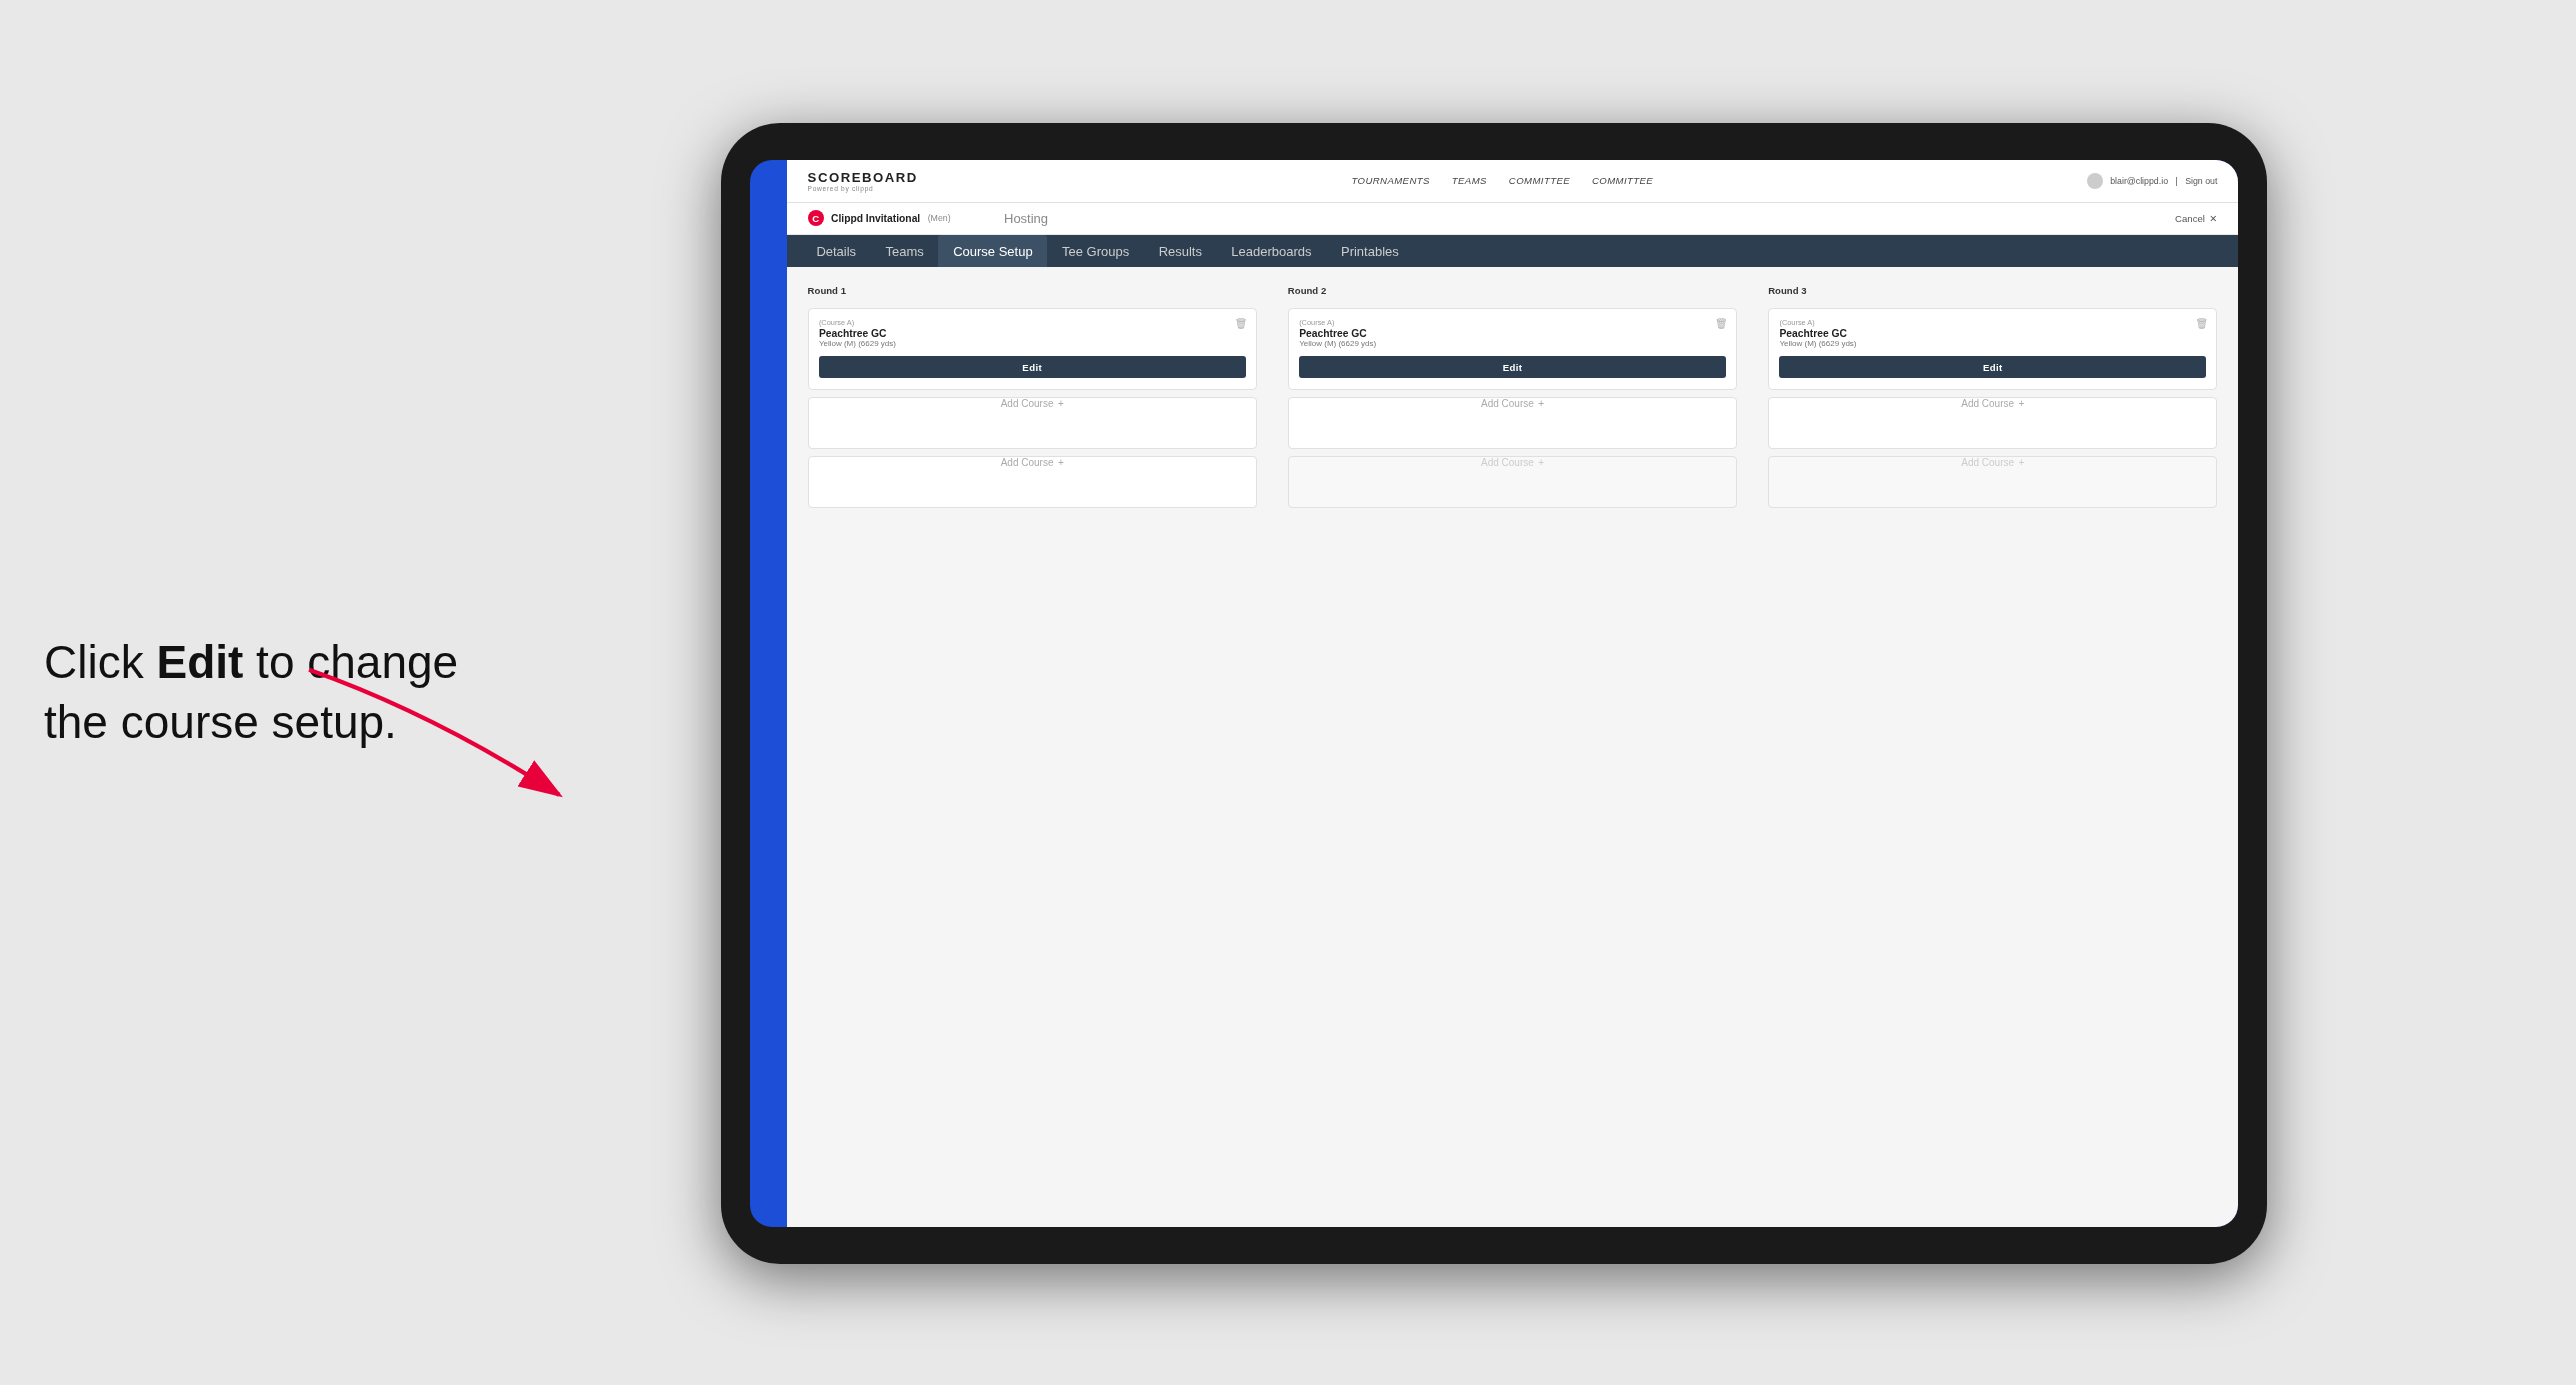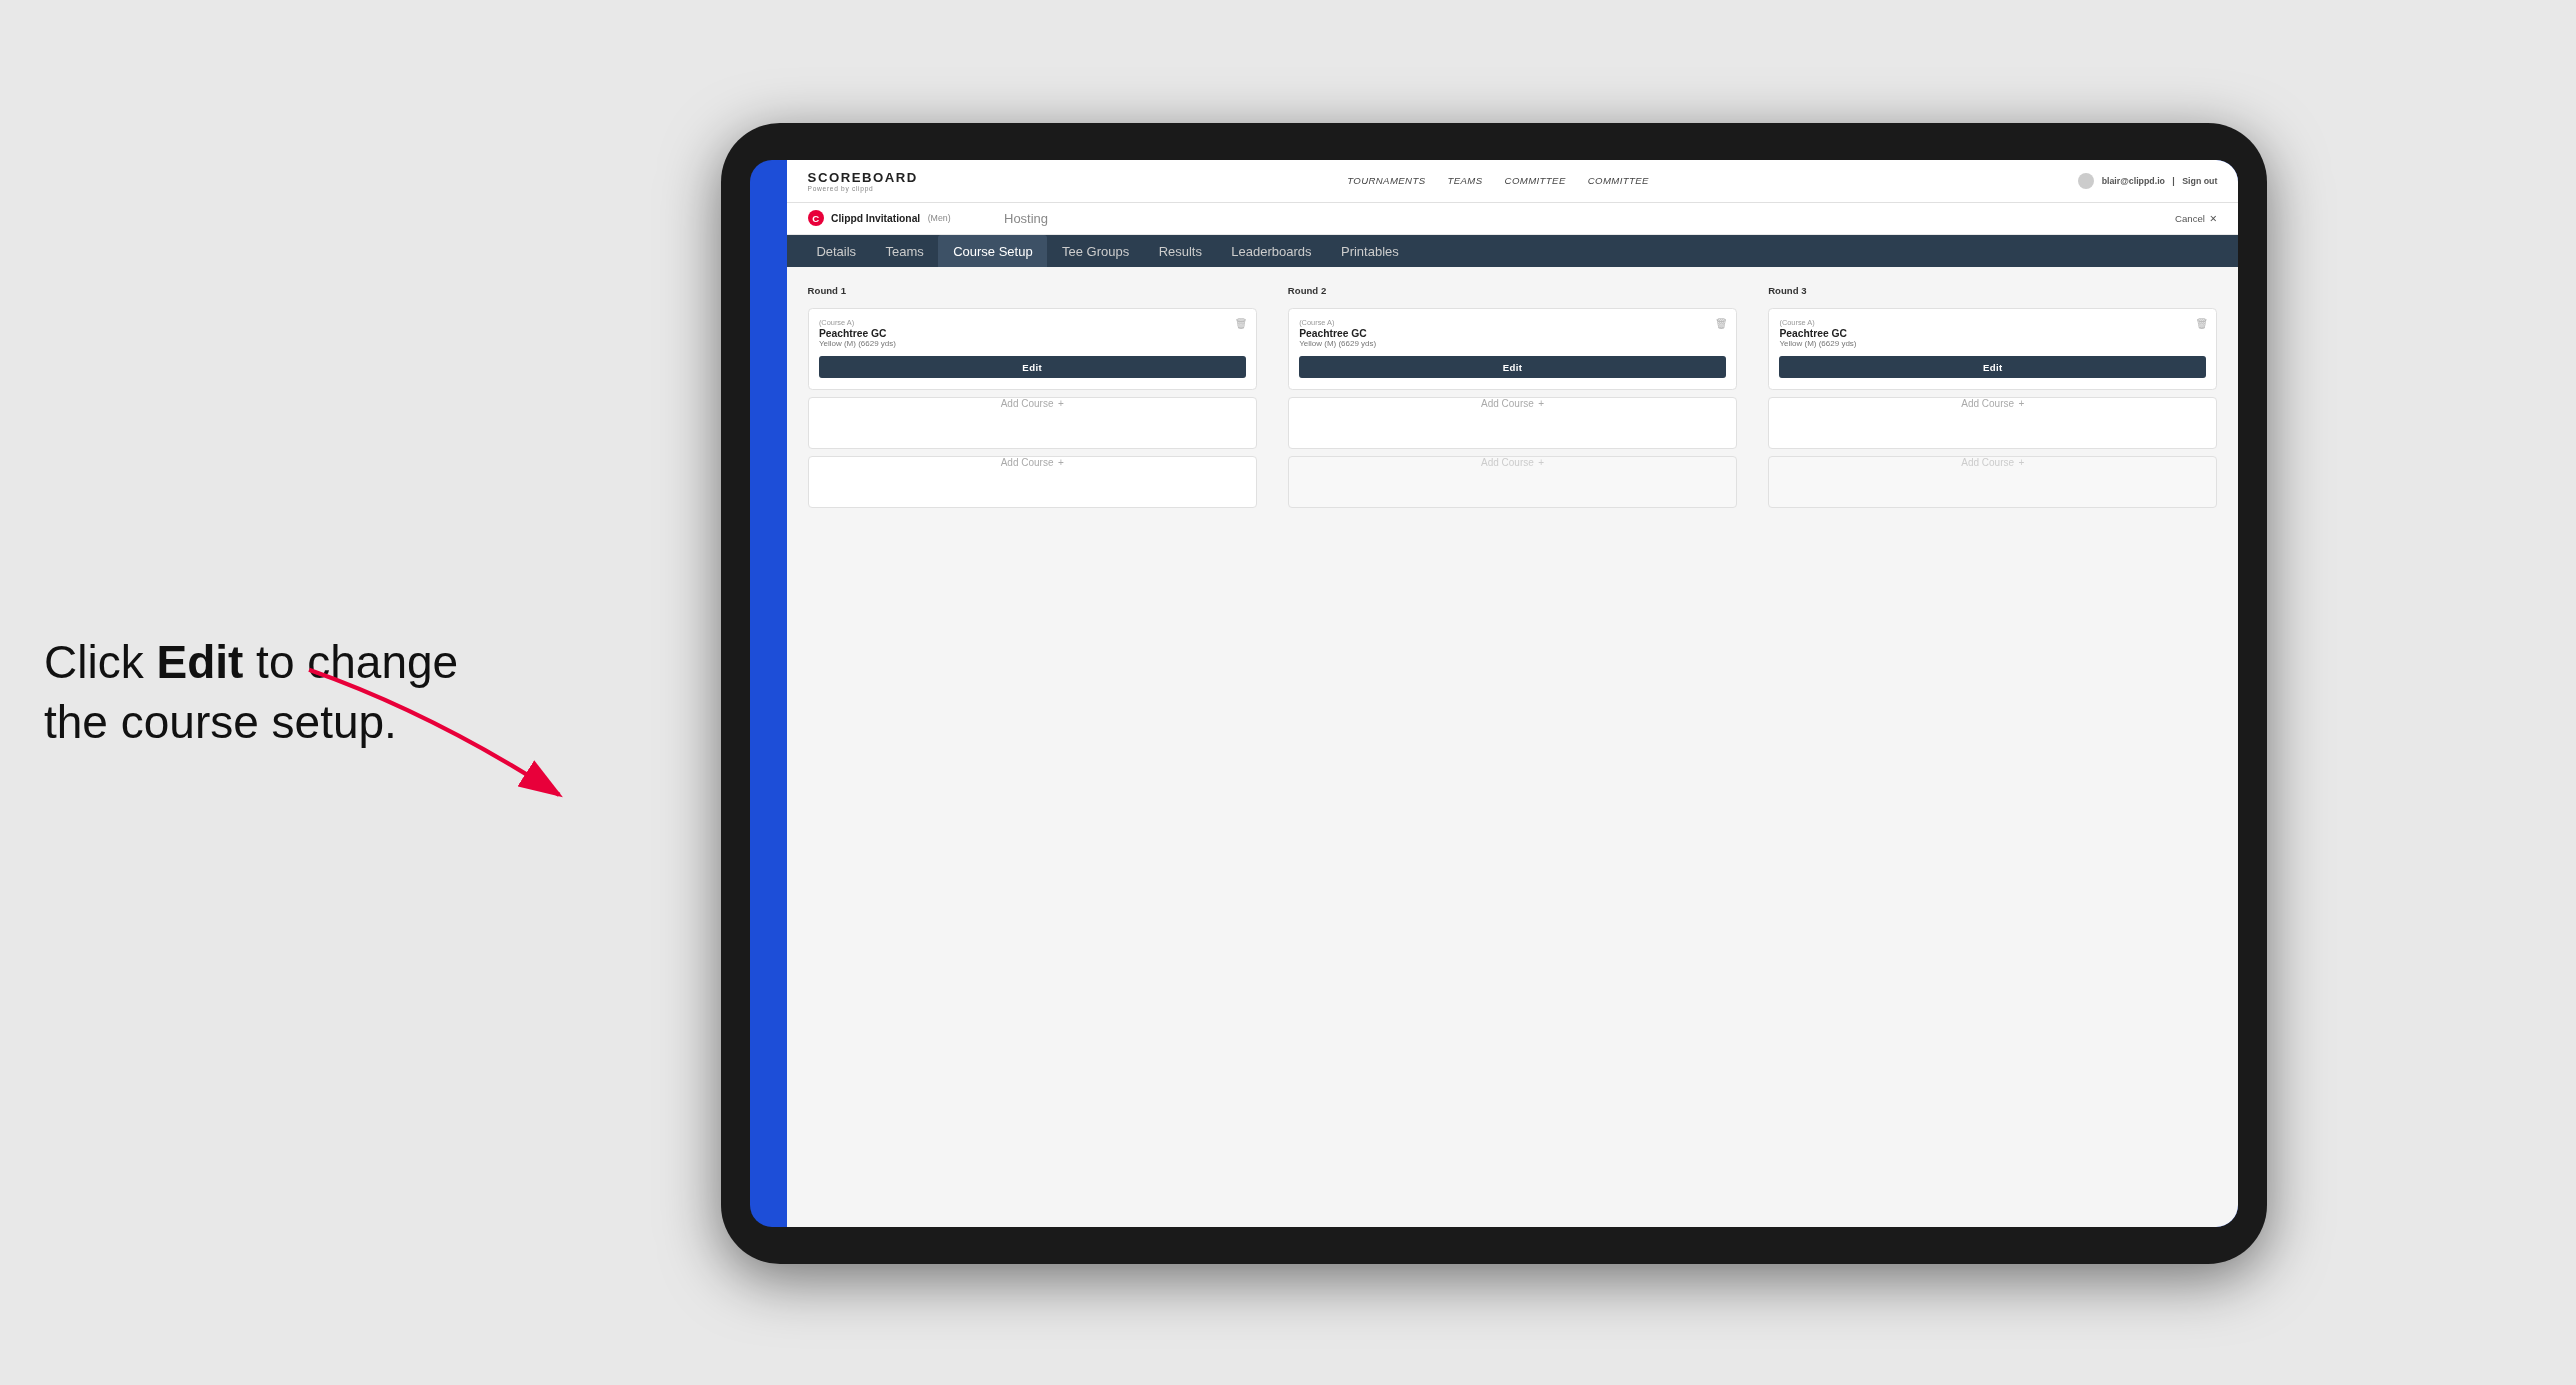--- a/index.html
+++ b/index.html
@@ -95,21 +95,20 @@
       font-weight: 500;
       letter-spacing: 0.4px;
     }
 
     .user-area {
       display: flex;
       align-items: center;
       gap: 7.4px;
       font-size: 8.8px;
       color: #555;
-      font-weight: bold;
     }
     .user-avatar {
       width: 16px;
       height: 16px;
       background: #ccc;
       border-radius: 50%;
     }
 
     
     .sub-nav {

